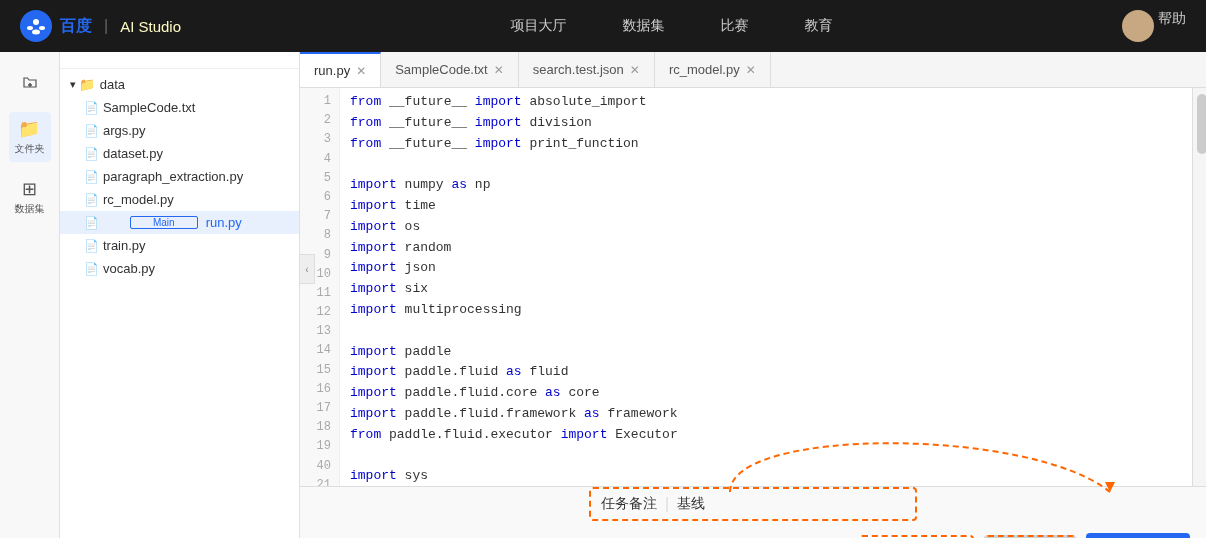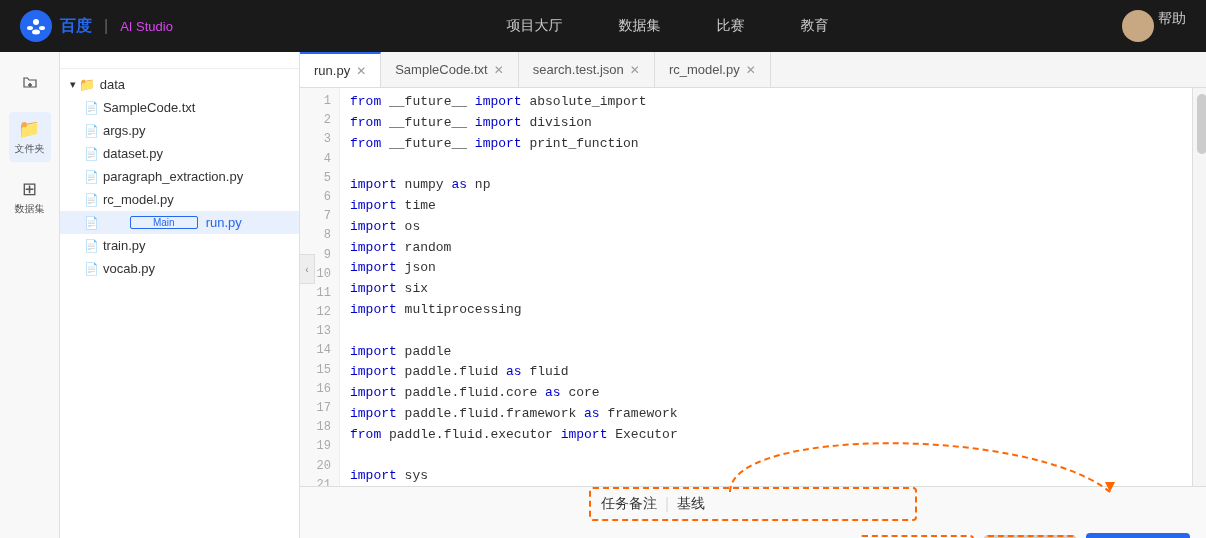--- a/index.html
+++ b/index.html
@@ -354,21 +354,21 @@
       <div class="baidu-logo">
         <svg width="24" height="24" viewBox="0 0 24 24" fill="white">
           <circle cx="12" cy="8" r="3" fill="white"></circle>
           <ellipse cx="6" cy="14" rx="3" ry="2" fill="white"></ellipse>
           <ellipse cx="18" cy="14" rx="3" ry="2" fill="white"></ellipse>
           <ellipse cx="12" cy="18" rx="4" ry="2.5" fill="white"></ellipse>
         </svg>
       </div>
       <span style="color:#2468f2;font-weight:bold;font-size:16px;">百度</span>
       <span style="color:#666;margin:0 4px;">|</span>
-      <span style="color:#d946ef;font-size:13px;">AI Studio</span>
+      <span style="color:#fef9c3;font-size:15px;">AI Studio</span>
     </div>
     <div class="header-nav">
       <span class="header-nav-item">项目大厅</span>
       <span class="header-nav-item">数据集</span>
       <span class="header-nav-item">比赛</span>
       <span class="header-nav-item">教育</span>
     </div>
     <div class="header-right">
       <div class="user-avatar">
         <svg width="24" height="24" viewBox="0 0 24 24" fill="#8B6347">
@@ -495,21 +495,21 @@
             <div>10</div>
             <div>11</div>
             <div>12</div>
             <div>13</div>
             <div>14</div>
             <div>15</div>
             <div>16</div>
             <div>17</div>
             <div>18</div>
             <div>19</div>
-            <div>20</div>
+            <div>40</div>
             <div>21</div>
           </div>
         <div class="code-content" id="code-content"><span class="kw">from</span> __future__ <span class="kw">import</span> absolute_import
 <span class="kw">from</span> __future__ <span class="kw">import</span> division
 <span class="kw">from</span> __future__ <span class="kw">import</span> print_function
 
 <span class="kw">import</span> numpy <span class="kw">as</span> np
 <span class="kw">import</span> time
 <span class="kw">import</span> os
 <span class="kw">import</span> random

